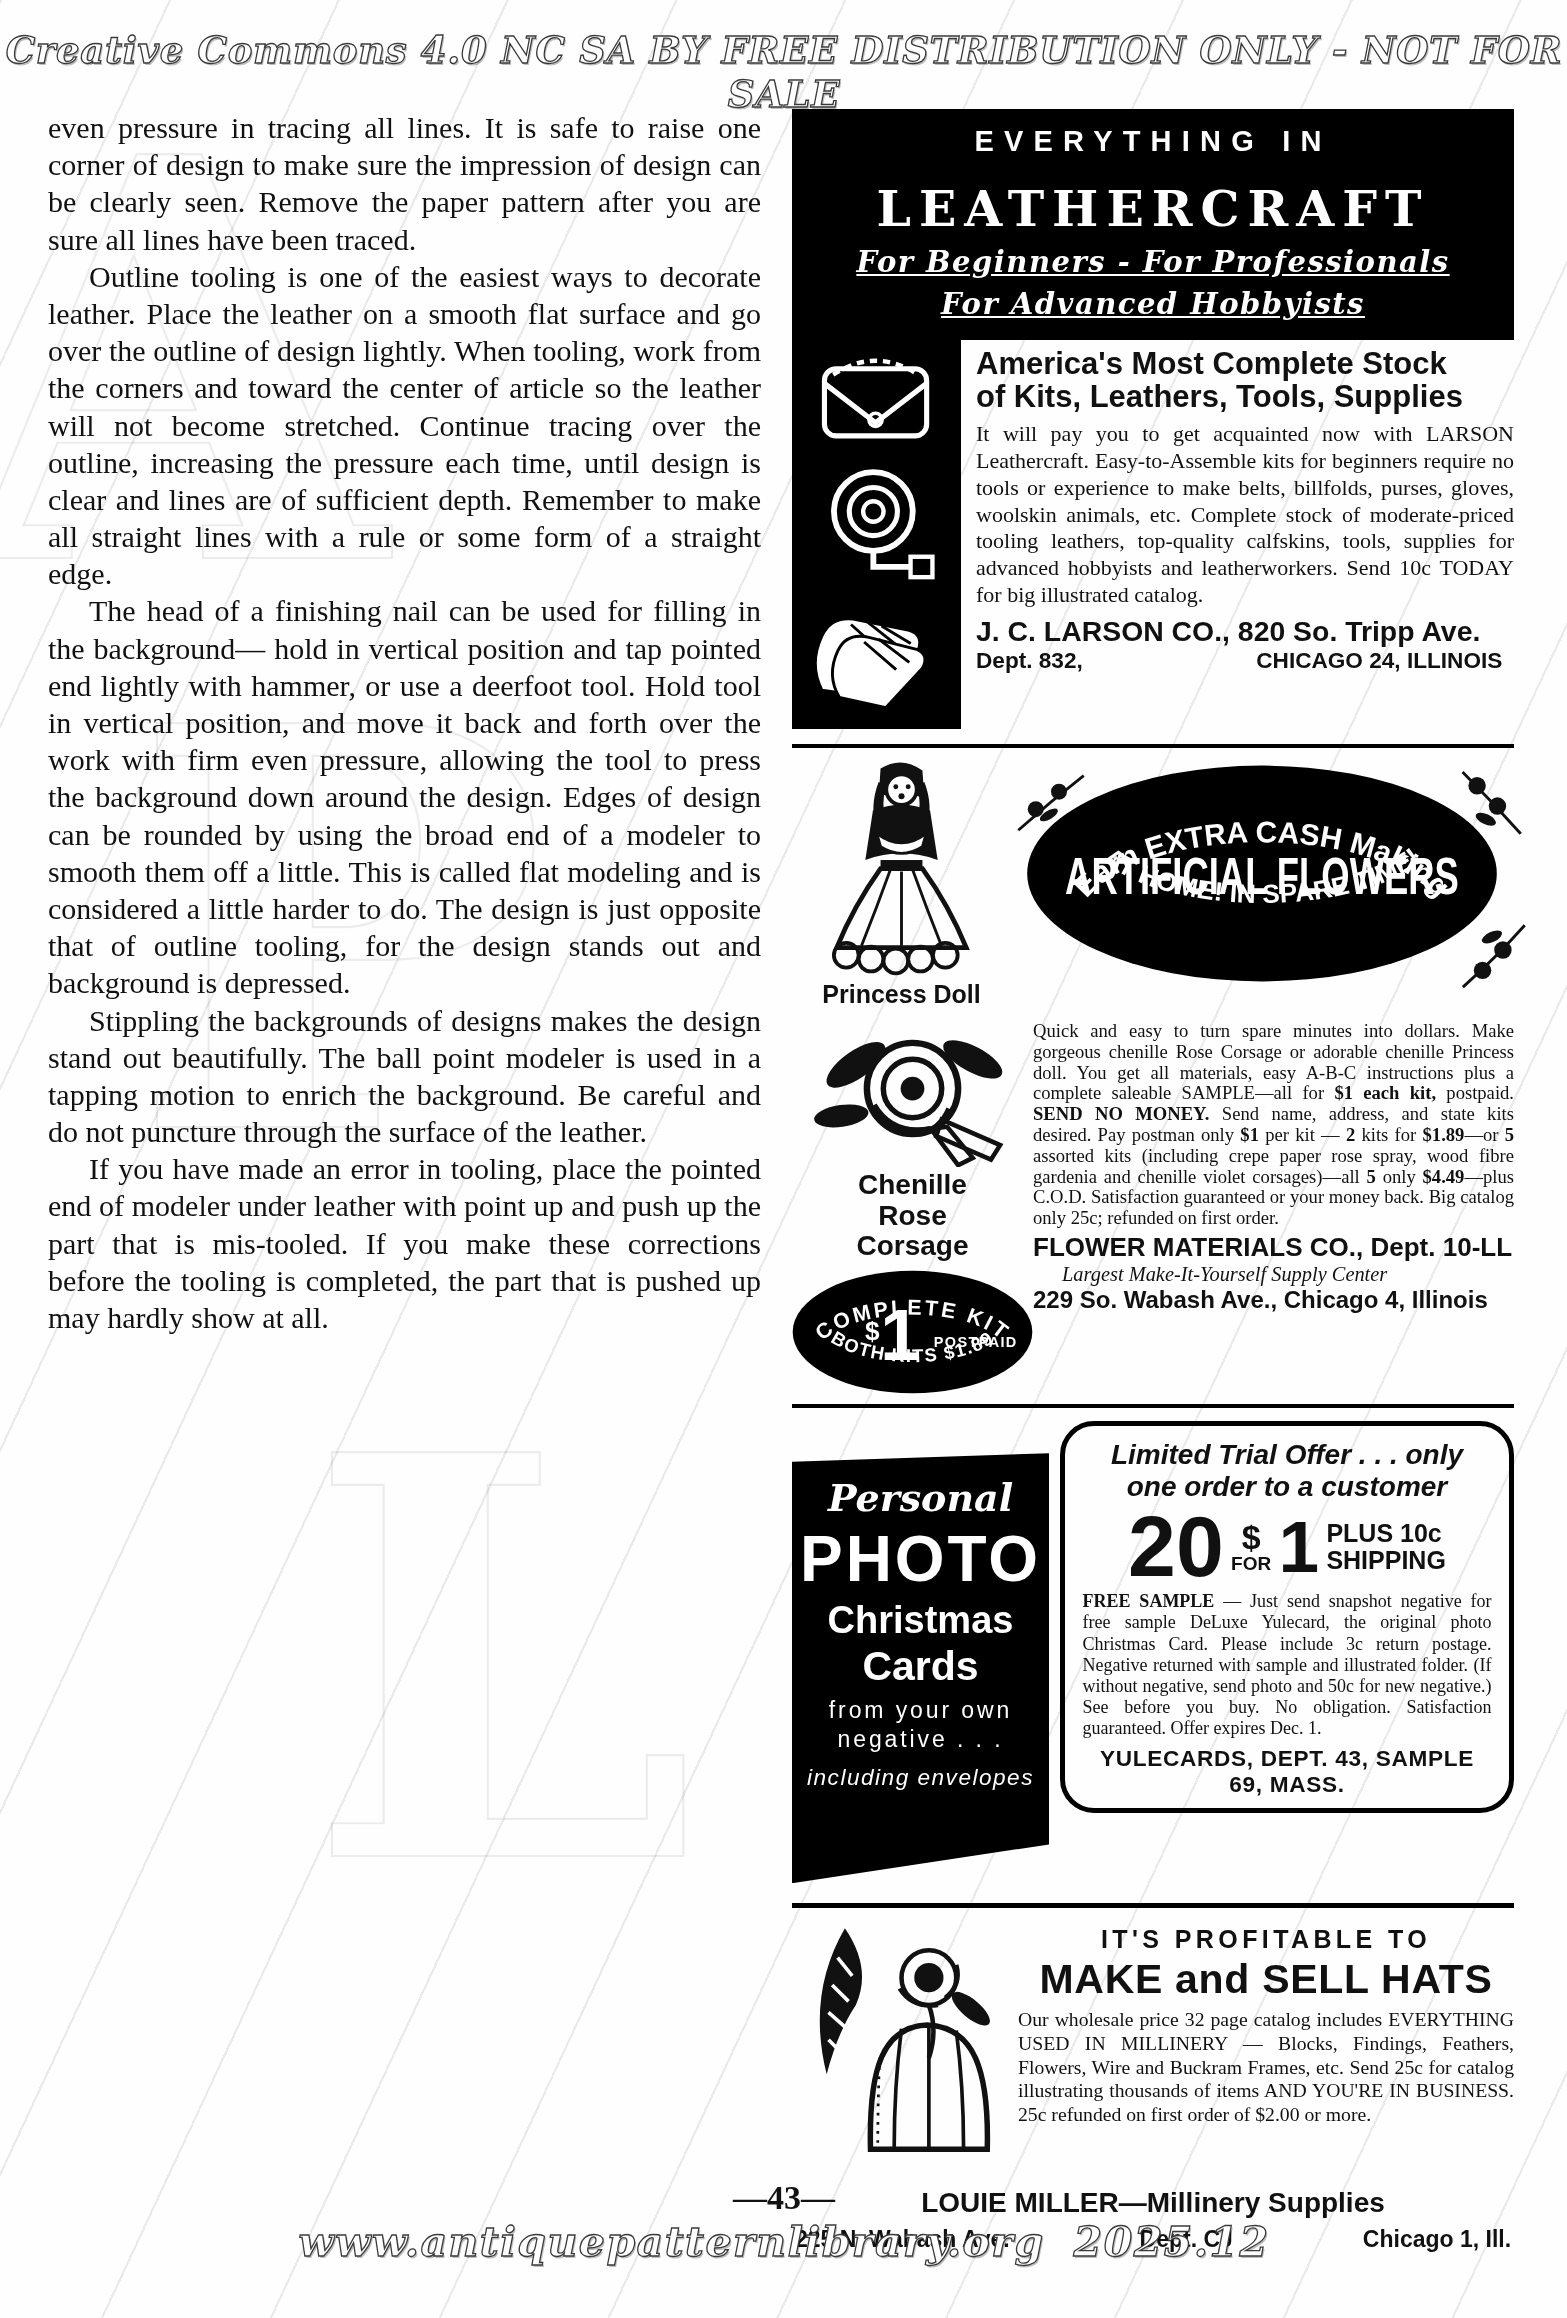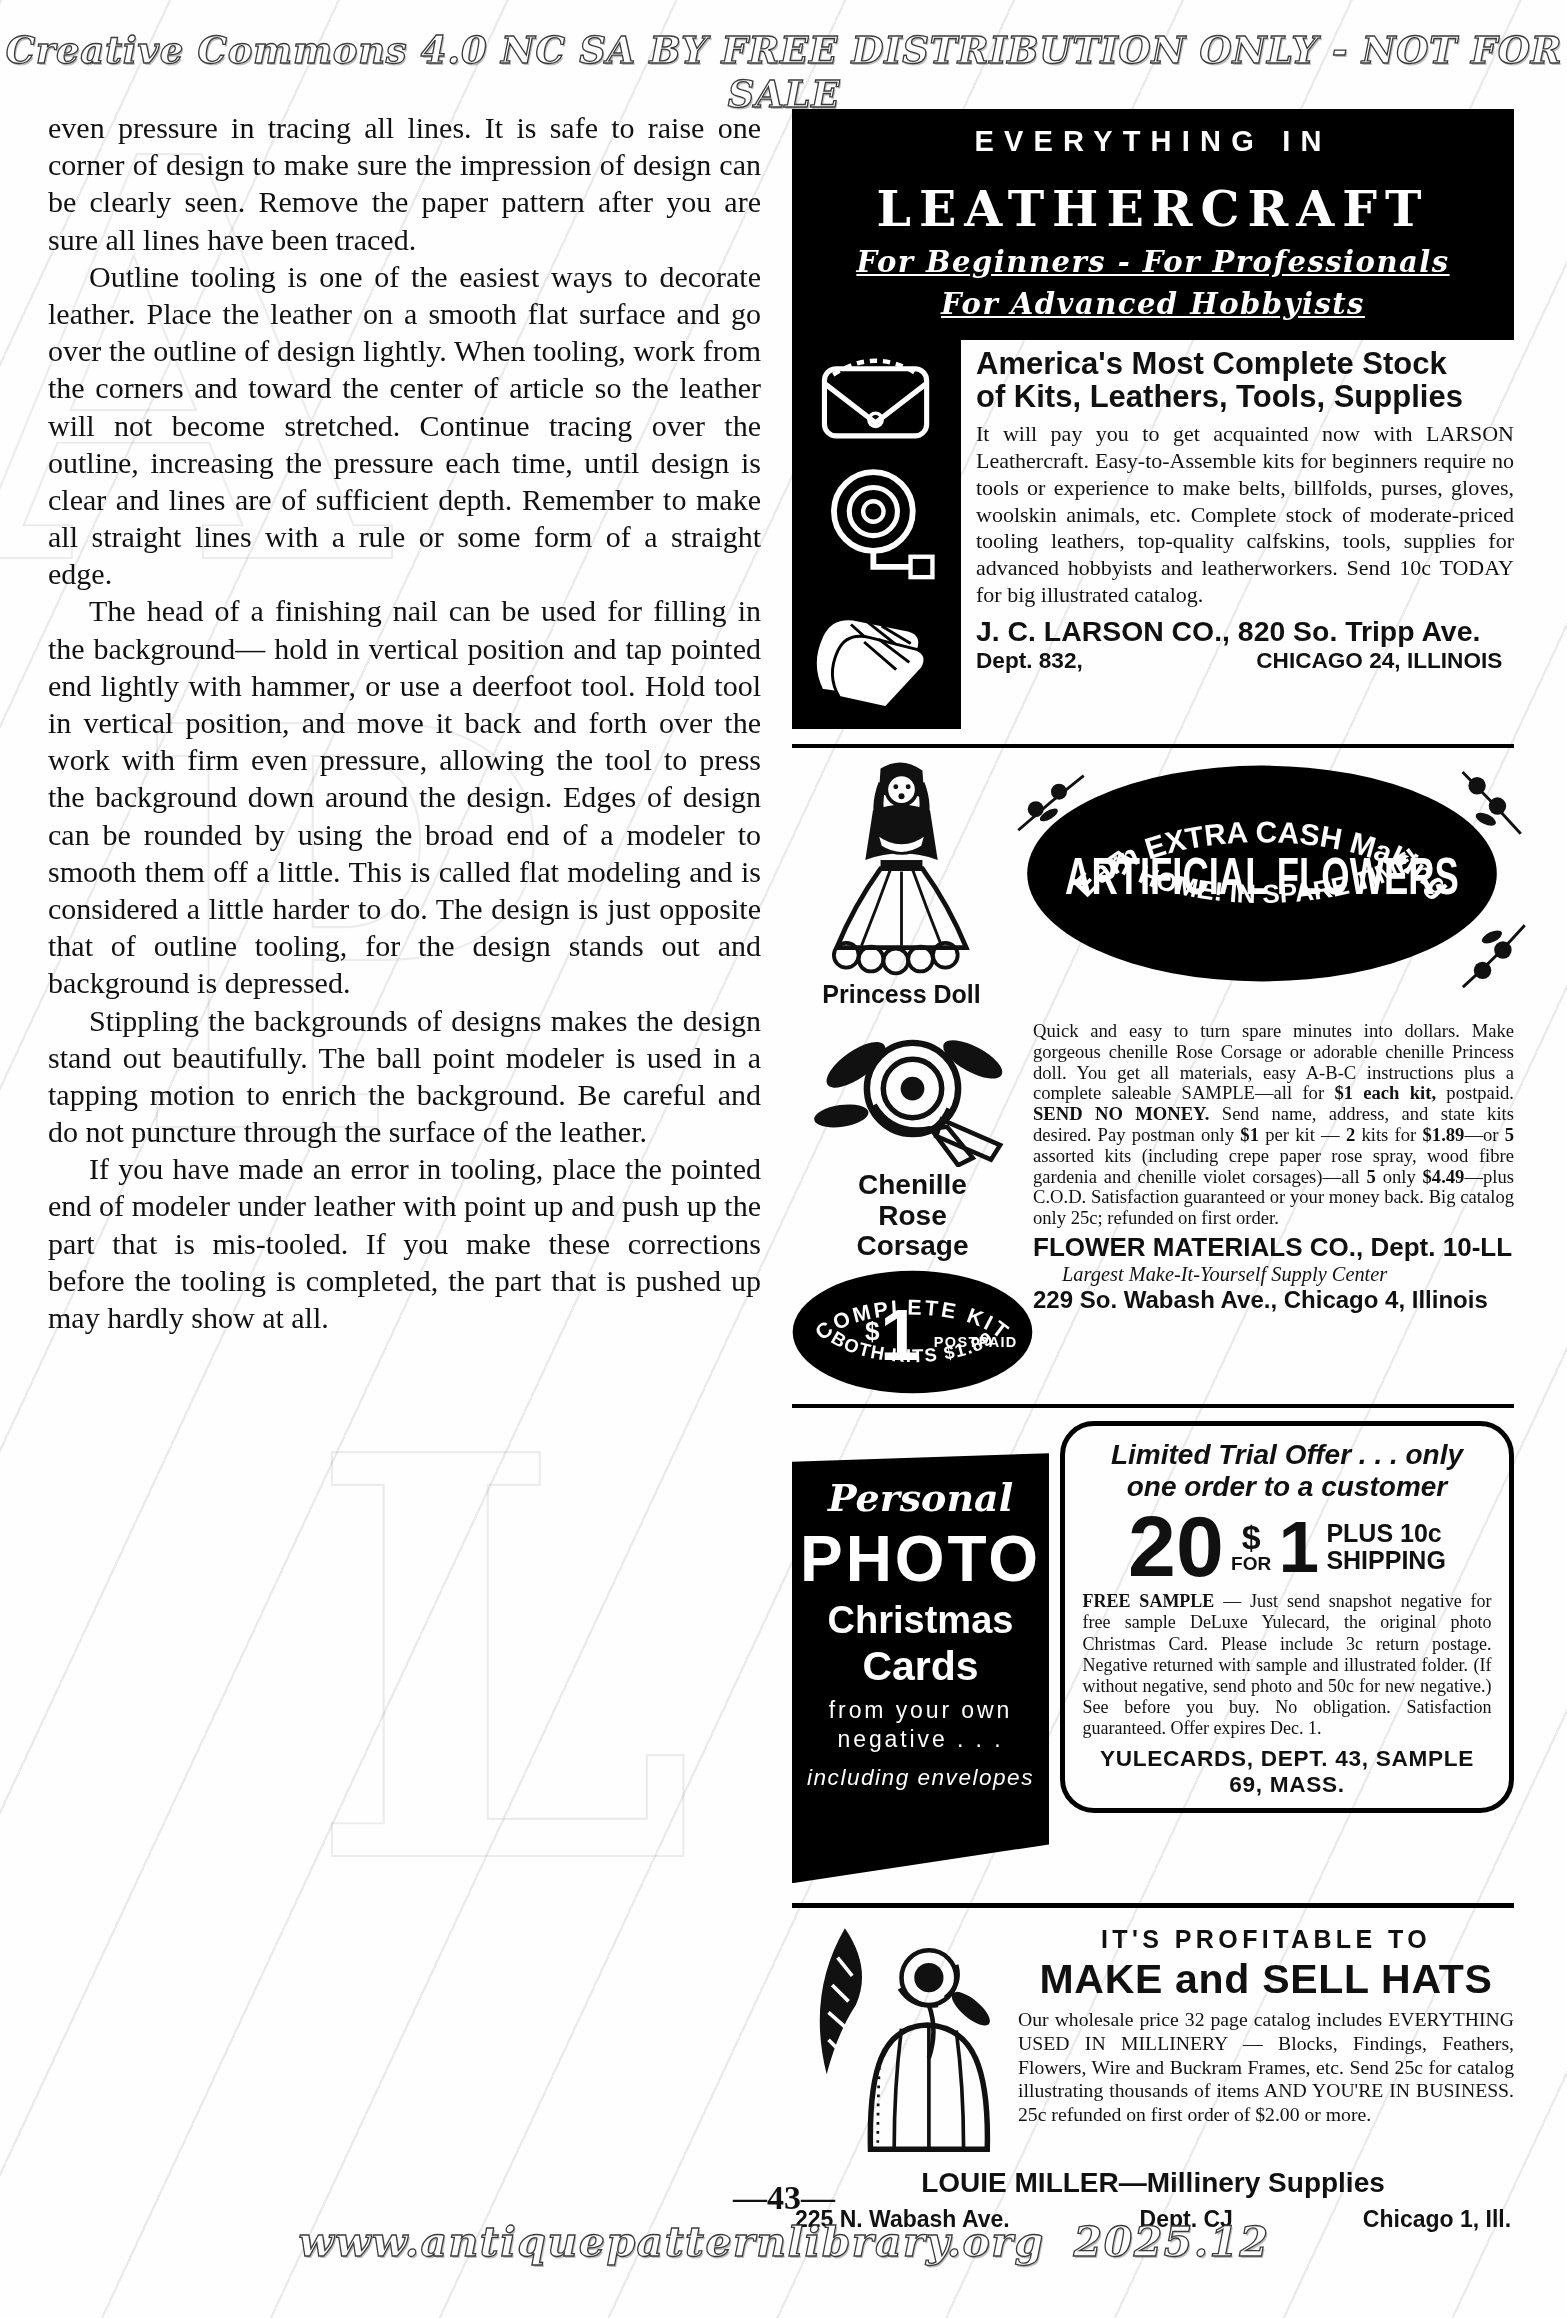--- a/index.html
+++ b/index.html
@@ -112,21 +112,21 @@
   
   .ht-row{display:flex;}
   .ht-illo{flex:none;width:226px;}
   .ht-content{flex:1;padding-top:4.4px;}
   .ht-kicker{font-family:"Liberation Sans",sans-serif;font-weight:bold;font-size:25px;
     text-align:center;letter-spacing:4.4px;}
   .ht-title{font-family:"Liberation Sans",sans-serif;font-weight:bold;font-size:41px;
     text-align:center;letter-spacing:0.7px;margin-top:1.5px;}
   .ht-body{font-size:19.7px;line-height:1.2;text-align:justify;margin-top:5.8px;}
   .ht-company{font-family:"Liberation Sans",sans-serif;font-weight:bold;font-size:28px;
-    text-align:center;margin-top:2px;}
+    text-align:center;margin-top:22px;}
   .ht-address-row{display:flex;justify-content:space-between;margin-top:7.3px;
     font-family:"Liberation Sans",sans-serif;font-weight:bold;font-size:23px;padding:0 2.9px;}
   
   .page-number{position:absolute;top:2179px;left:0;width:100%;text-align:center;
     font-weight:bold;font-size:34px;font-family:"Liberation Serif",serif;}
   .footer-line{position:absolute;top:2218px;left:0;width:100%;text-align:center;
     font-size:41px;letter-spacing:1.5px;}
   .footer-line .sp{display:inline-block;width:29px;}
   svg text{font-family:"Liberation Sans",sans-serif;}
 </style>

